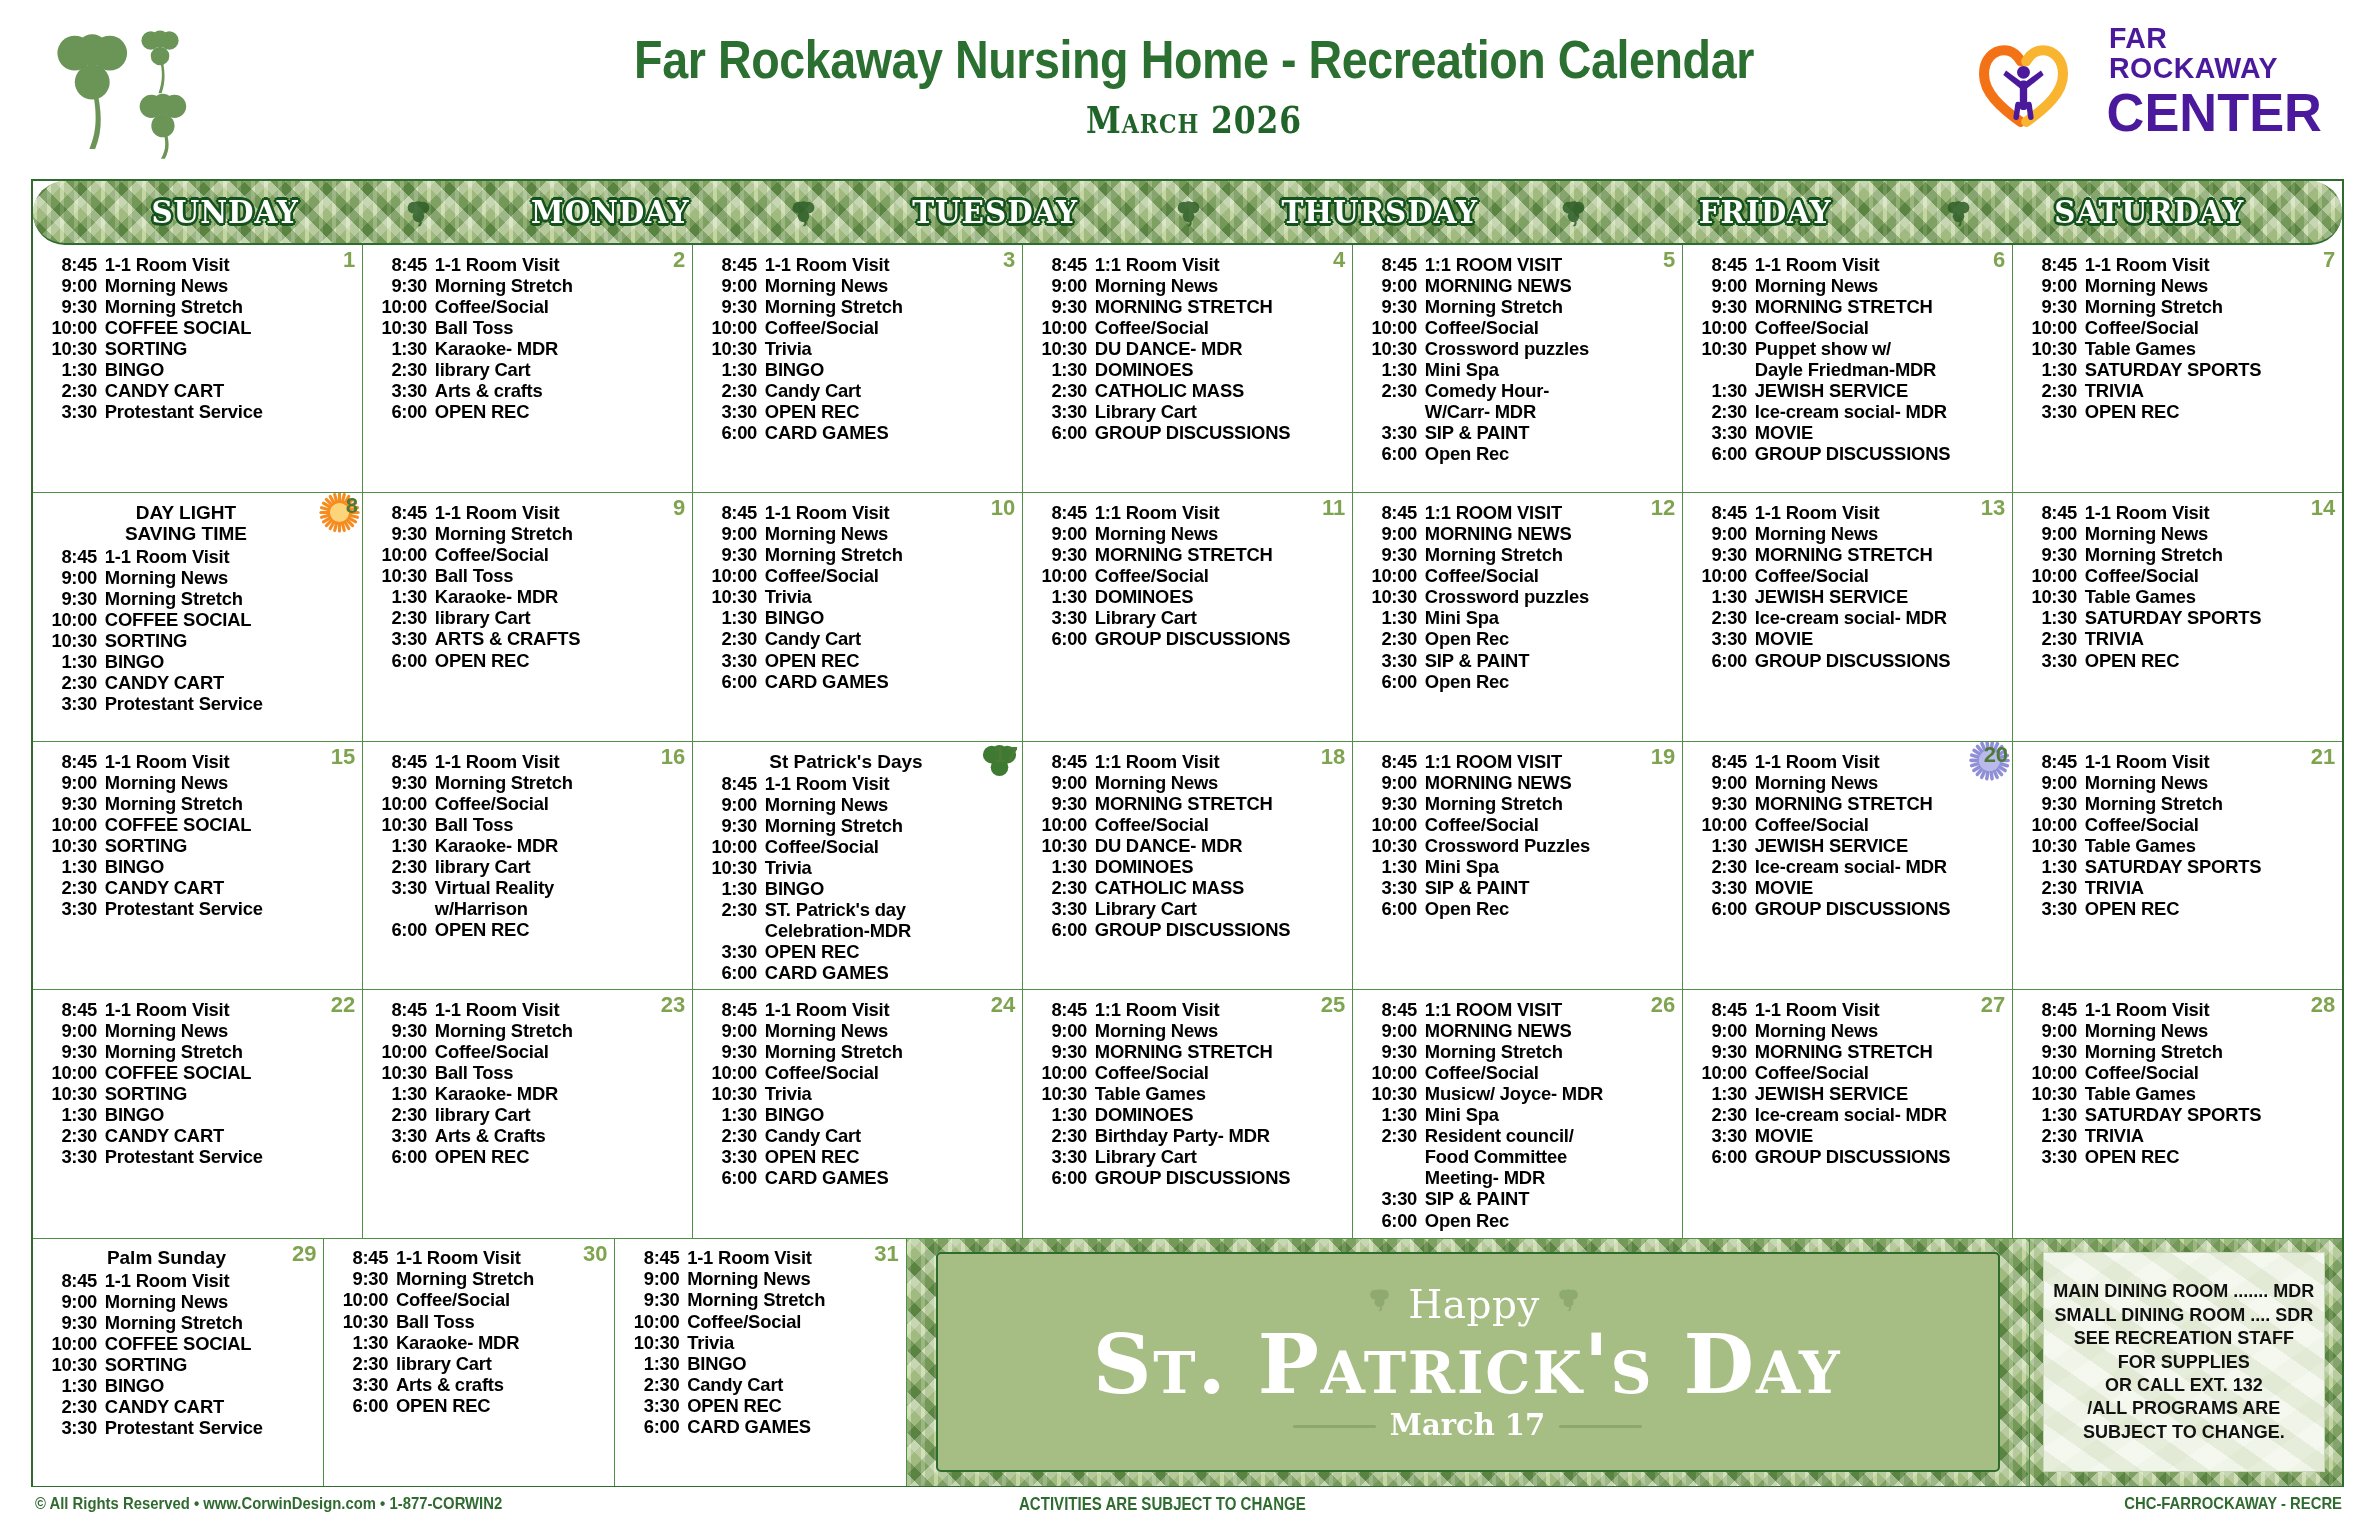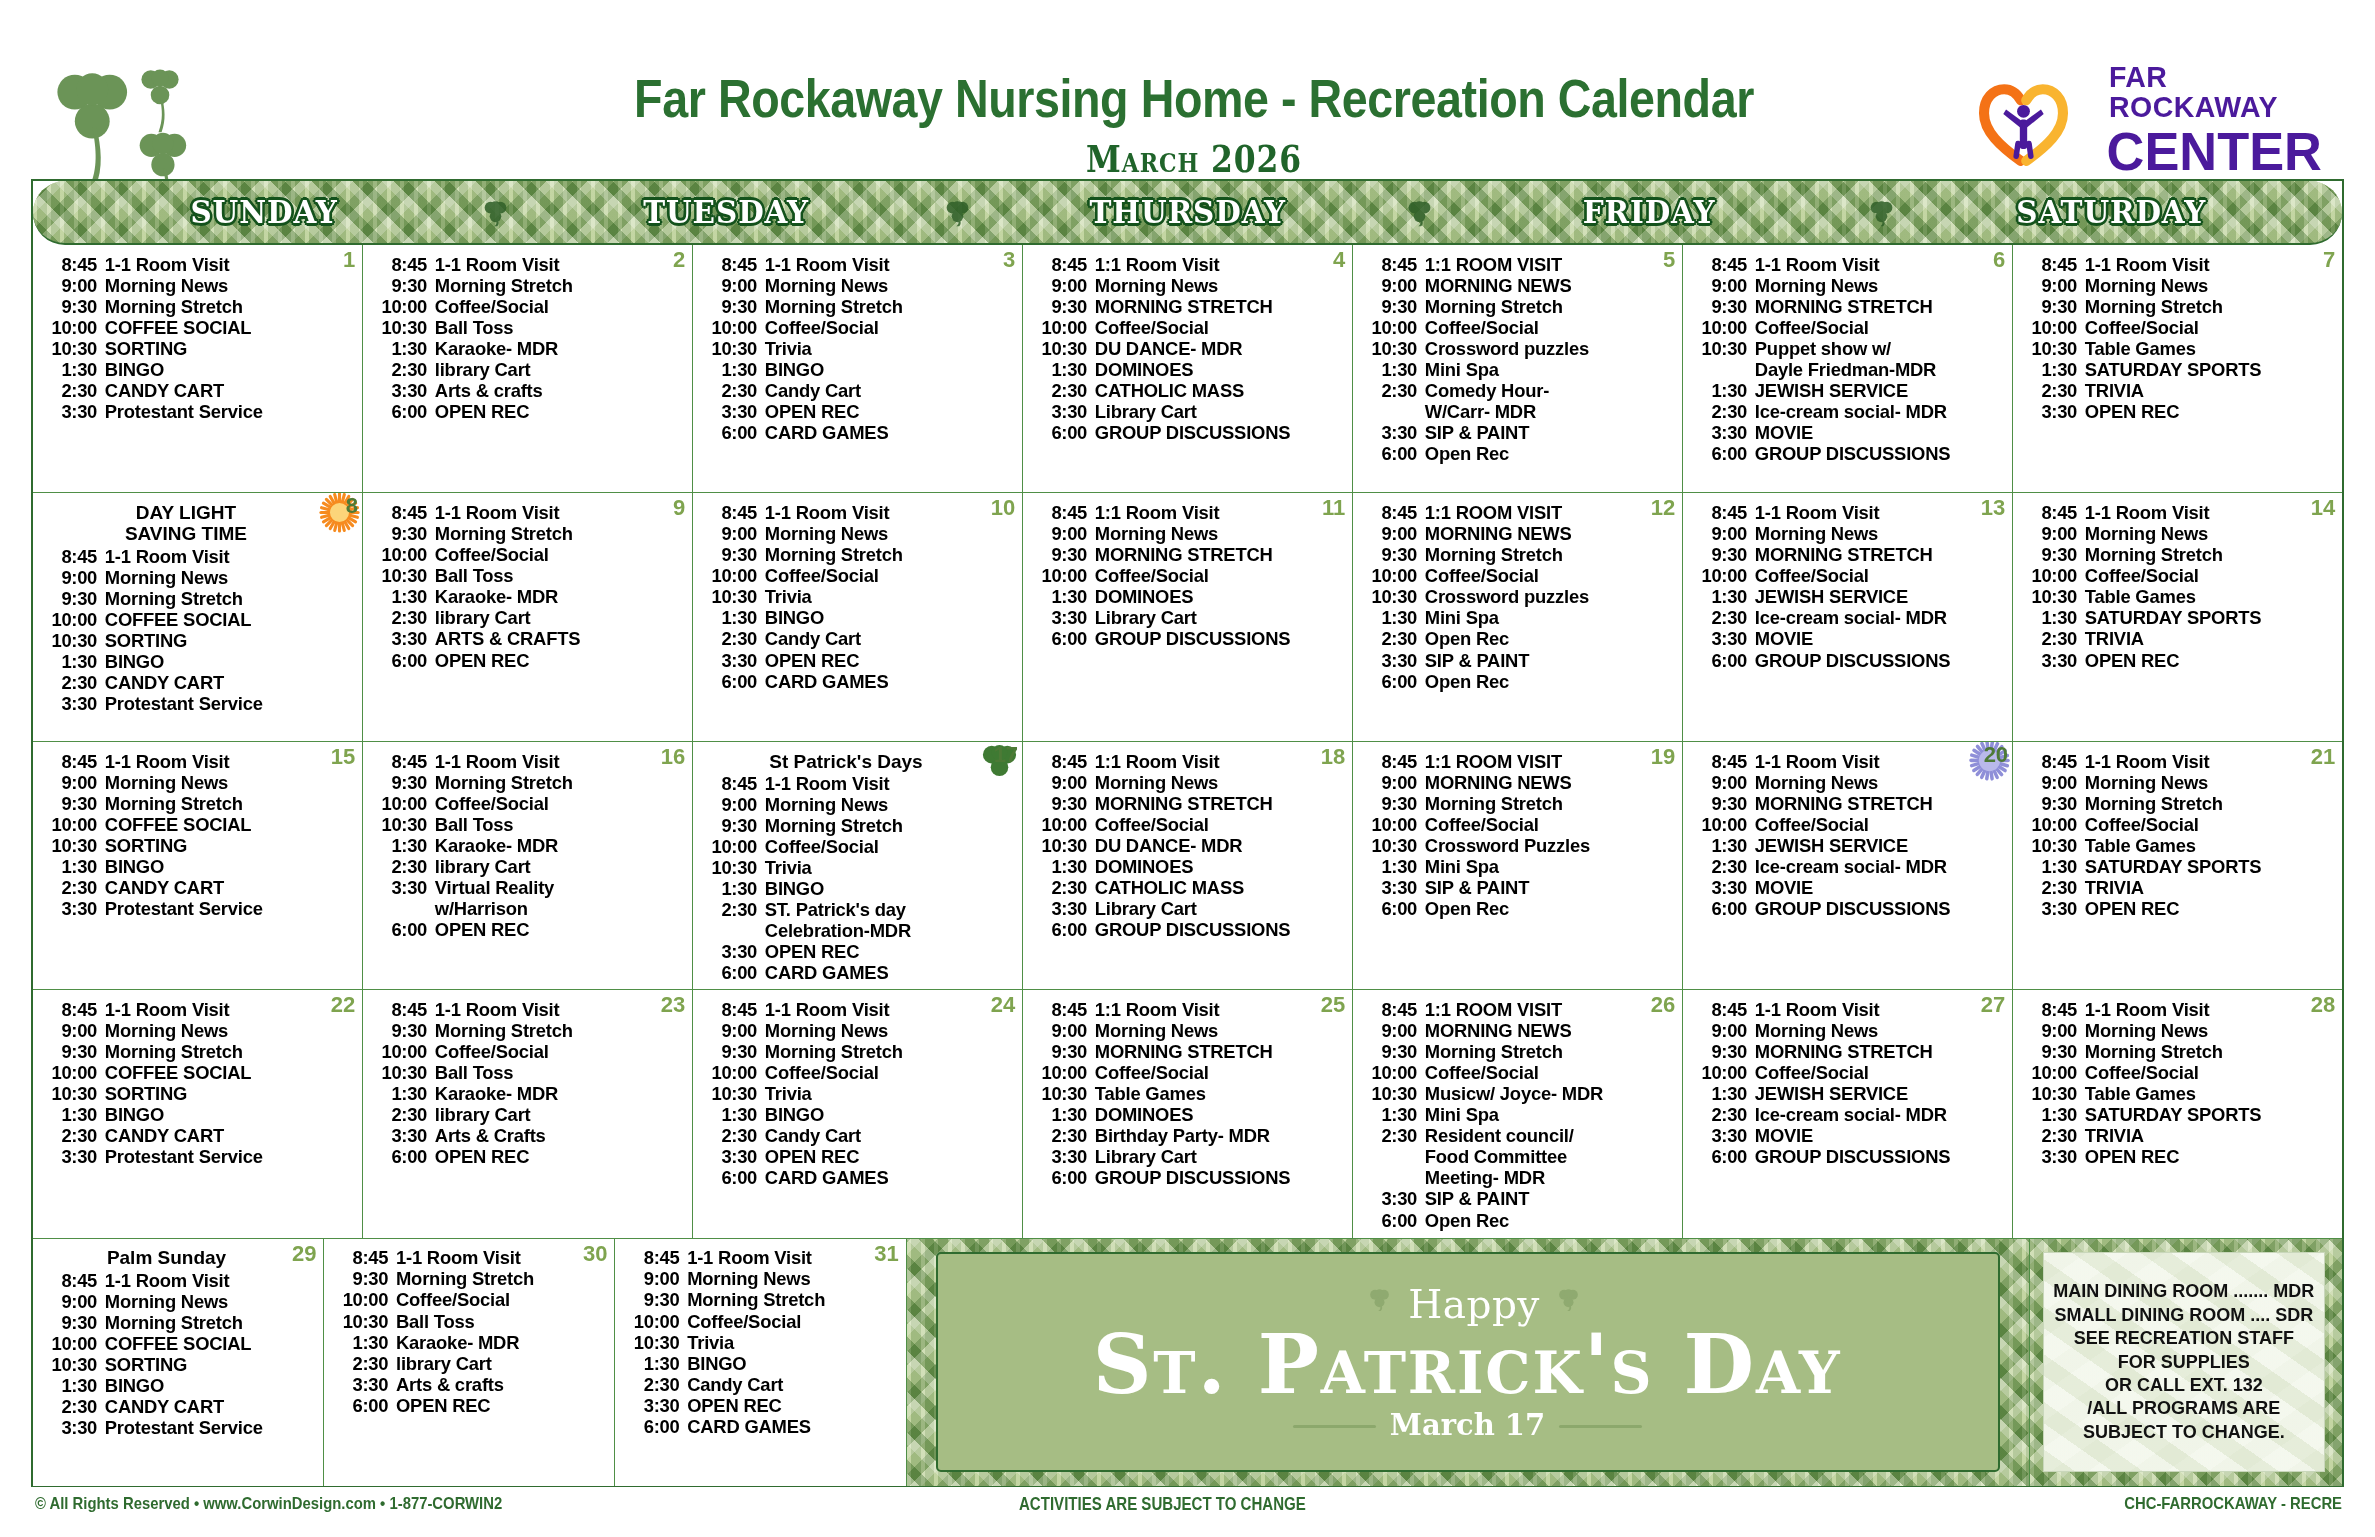--- a/index.html
+++ b/index.html
@@ -8,21 +8,20 @@
     font-family: "Liberation Sans", sans-serif;
     background:#ffffff;
     position:relative;
     overflow:hidden;
   }
 
   
   #header {
     position:absolute; left:0; top:0; width:2375px; height:180px;
     background:#ffffff;
-    margin-top:39px;
   }
   #shamrock-art {
     position:absolute; left:39px; top:13.6px; width:213px; height:146px;
   }
   #title-block {
     position:absolute; left:466px; top:29px; width:1456px; text-align:center;
   }
   #main-title {
     font-family:"Liberation Sans", sans-serif;
     font-weight:bold;
@@ -334,20 +333,32 @@
       <div id="logo-line2">CENTER</div>
     </div>
   </div>
 </div>
 
 <div id="cal-frame">
 
   <div id="dow-row" class="green-pattern">
       <div class="dow">
         <span>SUNDAY</span>
+      </div>
+      <div class="dow">
+        <svg class="dow-shamrock" viewBox="0 0 40 40" aria-hidden="true">
+          <g fill="#2f5f28">
+            <circle cx="13" cy="14" r="8"></circle>
+            <circle cx="27" cy="14" r="8"></circle>
+            <circle cx="20" cy="26" r="8"></circle>
+            <circle cx="20" cy="12" r="7"></circle>
+            <path d="M20 30 C22 35, 22 37, 18 40 L22 40 C26 36, 24 33, 23 30 Z"></path>
+          </g>
+        </svg>
+        <span>MONDAY</span>
       </div>
       <div class="dow">
         <svg class="dow-shamrock" viewBox="0 0 40 40" aria-hidden="true">
           <g fill="#2f5f28">
             <circle cx="13" cy="14" r="8"></circle>
             <circle cx="27" cy="14" r="8"></circle>
             <circle cx="20" cy="26" r="8"></circle>
             <circle cx="20" cy="12" r="7"></circle>
             <path d="M20 30 C22 35, 22 37, 18 40 L22 40 C26 36, 24 33, 23 30 Z"></path>
           </g>

